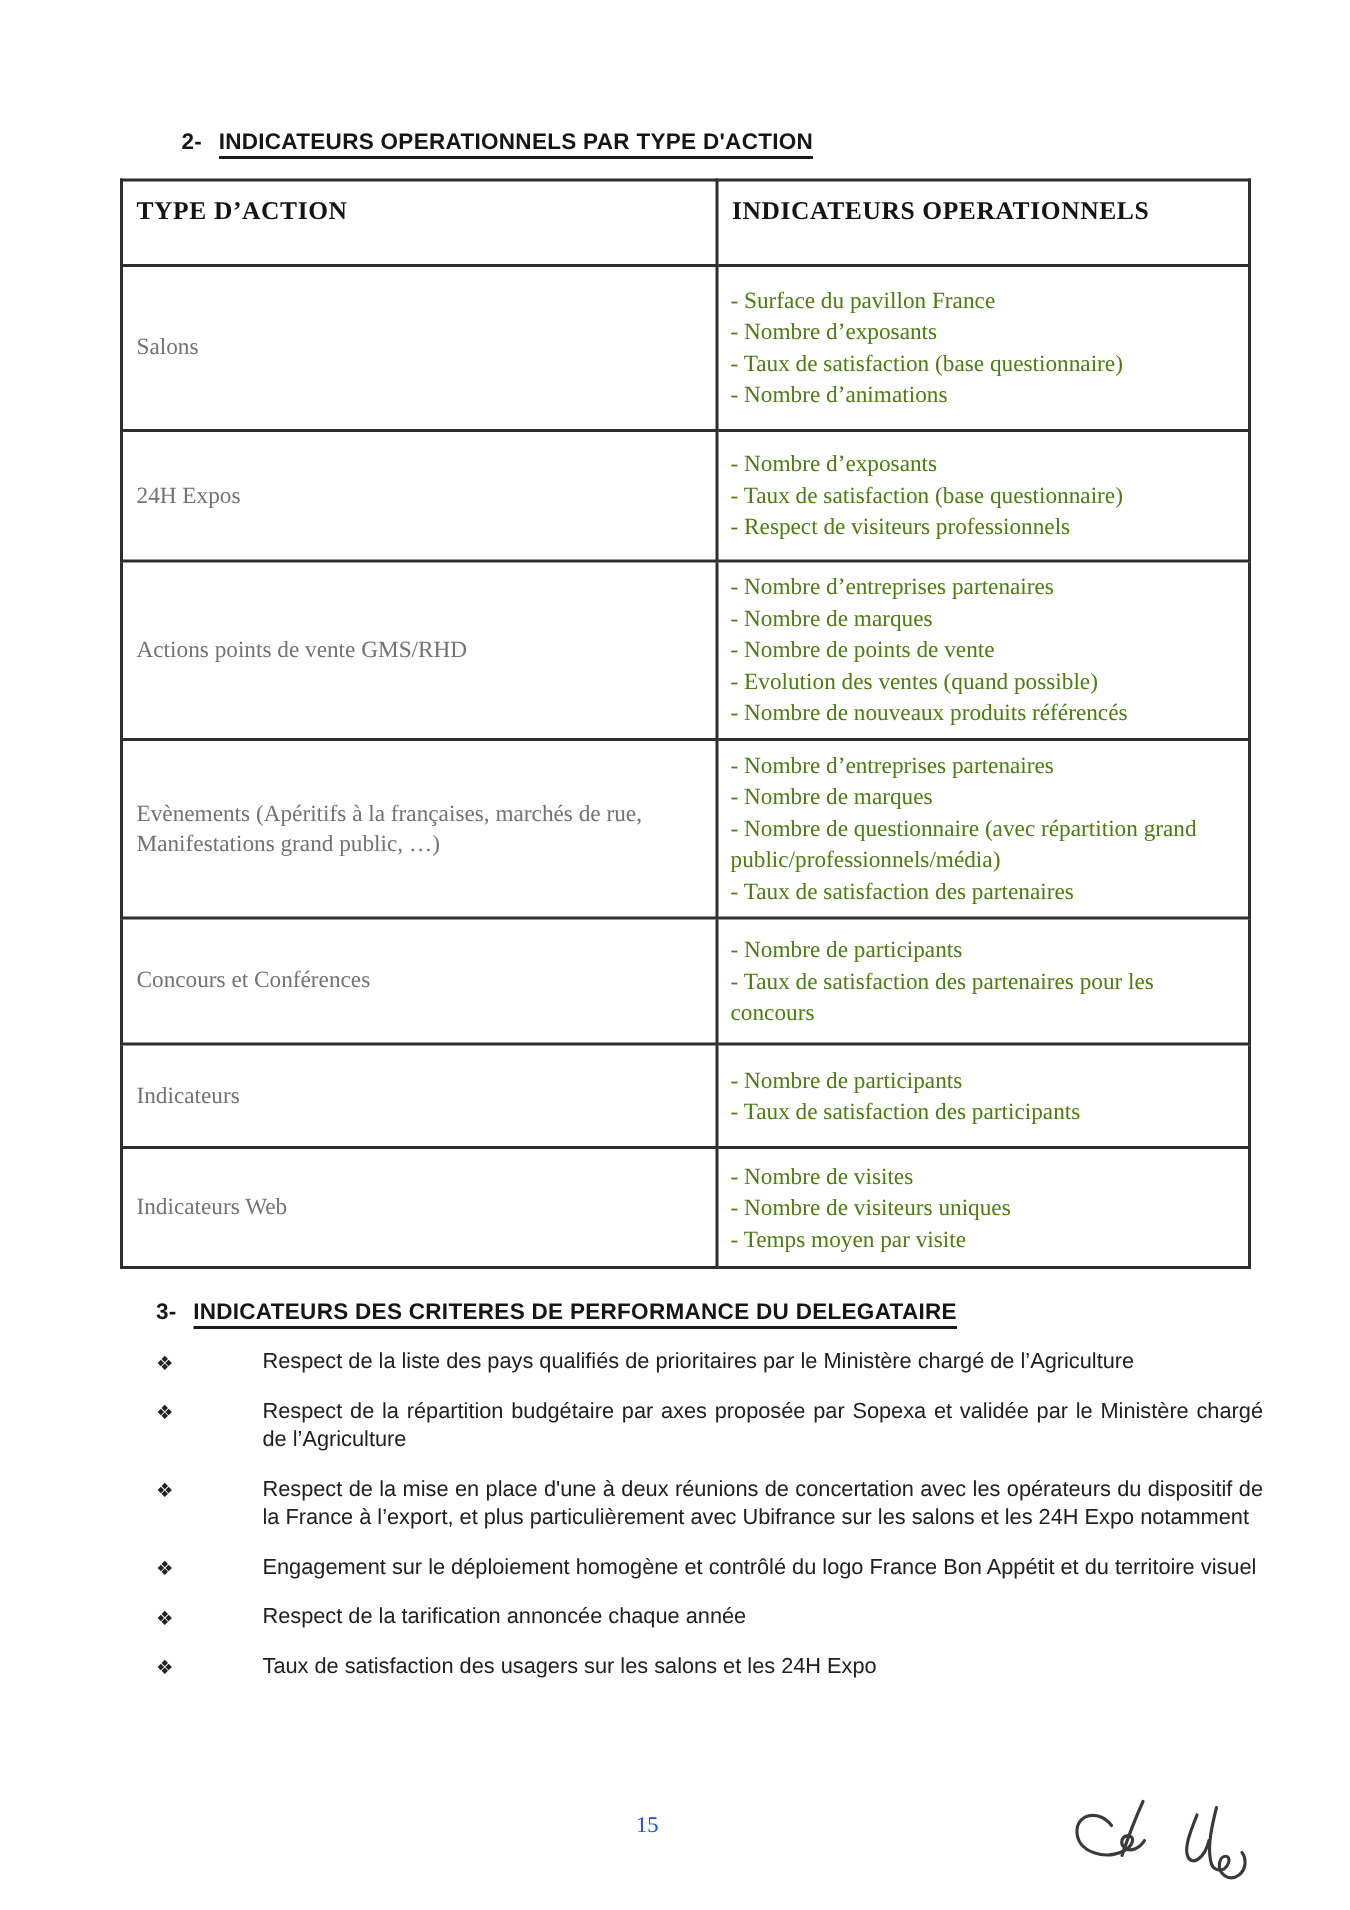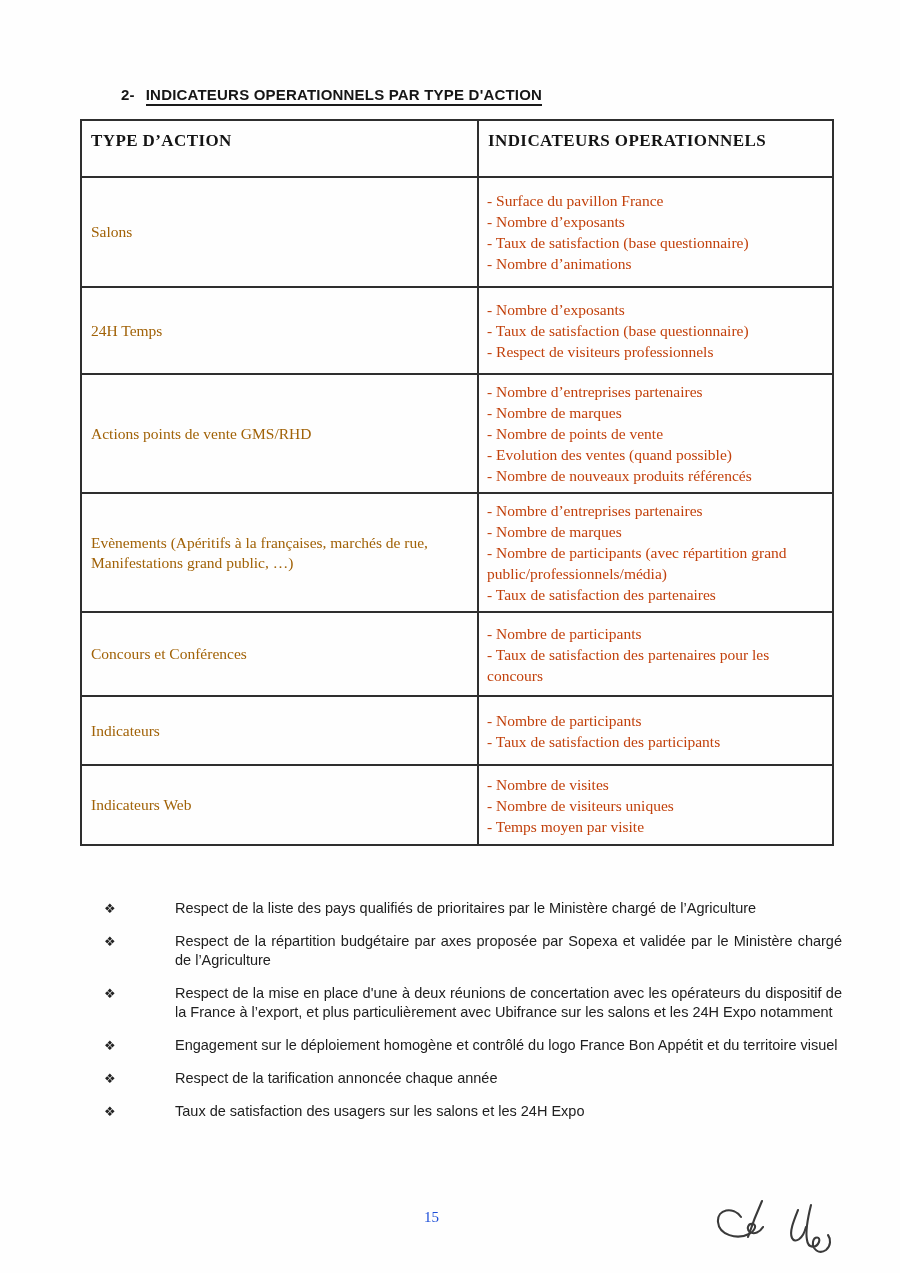--- a/index.html
+++ b/index.html
@@ -71,27 +71,27 @@
   #table-body tr:nth-child(3) { height: 113px; }
   #table-body tr:nth-child(4) { height: 118px; }
   #table-body tr:nth-child(5) { height: 84px;  }
   #table-body tr:nth-child(6) { height: 69px;  }
   #table-body tr:nth-child(7) { height: 80px;  }
 
   td.type-cell {
     font-size: 15.5px;
     padding: 4px 14px 4px 9px;
     line-height: 20px;
-    color: #a16207;
+    color: #737373;
     border-radius: 15px;
   }
   td.ind-cell {
     font-size: 15.5px;
     padding: 6px 6px 6px 8px;
-    color: #c2410c;
+    color: #4d7c0f;
   }
   .ind-line { line-height: 21px; }
 
   
   .bullets {
     position: absolute;
     left: 104px;
     top: 899px;
     width: 738px;
     font-family: "Liberation Sans", sans-serif;
@@ -156,21 +156,21 @@
         <tr>
           <td class="type-cell">Salons</td>
           <td class="ind-cell">
             <div class="ind-line">- Surface du pavillon France</div>
             <div class="ind-line">- Nombre d’exposants</div>
             <div class="ind-line">- Taux de satisfaction (base questionnaire)</div>
             <div class="ind-line">- Nombre d’animations</div>
           </td>
         </tr>
         <tr>
-          <td class="type-cell">24H Temps</td>
+          <td class="type-cell">24H Expos</td>
           <td class="ind-cell">
             <div class="ind-line">- Nombre d’exposants</div>
             <div class="ind-line">- Taux de satisfaction (base questionnaire)</div>
             <div class="ind-line">- Respect de visiteurs professionnels</div>
           </td>
         </tr>
         <tr>
           <td class="type-cell">Actions points de vente GMS/RHD</td>
           <td class="ind-cell">
             <div class="ind-line">- Nombre d’entreprises partenaires</div>
@@ -178,21 +178,21 @@
             <div class="ind-line">- Nombre de points de vente</div>
             <div class="ind-line">- Evolution des ventes (quand possible)</div>
             <div class="ind-line">- Nombre de nouveaux produits référencés</div>
           </td>
         </tr>
         <tr>
           <td class="type-cell">Evènements (Apéritifs à la françaises, marchés de rue, Manifestations grand public, …)</td>
           <td class="ind-cell">
             <div class="ind-line">- Nombre d’entreprises partenaires</div>
             <div class="ind-line">- Nombre de marques</div>
-            <div class="ind-line">- Nombre de participants (avec répartition grand public/professionnels/média)</div>
+            <div class="ind-line">- Nombre de questionnaire (avec répartition grand public/professionnels/média)</div>
             <div class="ind-line">- Taux de satisfaction des partenaires</div>
           </td>
         </tr>
         <tr>
           <td class="type-cell">Concours et Conférences</td>
           <td class="ind-cell">
             <div class="ind-line">- Nombre de participants</div>
             <div class="ind-line">- Taux de satisfaction des partenaires pour les concours</div>
           </td>
         </tr>
@@ -207,20 +207,23 @@
           <td class="type-cell">Indicateurs Web</td>
           <td class="ind-cell">
             <div class="ind-line">- Nombre de visites</div>
             <div class="ind-line">- Nombre de visiteurs uniques</div>
             <div class="ind-line">- Temps moyen par visite</div>
           </td>
         </tr>
       </tbody>
   </table>
 
+  <div class="sec-heading" id="heading3">
+    <span class="hnum">3-</span><span class="htitle">INDICATEURS DES CRITERES DE PERFORMANCE DU DELEGATAIRE</span>
+  </div>
 
   <div class="bullets" id="bullets">
       <div class="bullet">
         <span class="glyph">❖</span>
         <span class="btext">Respect de la liste des pays qualifiés de prioritaires par le Ministère chargé de l’Agriculture</span>
       </div>
       <div class="bullet">
         <span class="glyph">❖</span>
         <span class="btext">Respect de la répartition budgétaire par axes proposée par Sopexa et validée par le Ministère chargé de l’Agriculture</span>
       </div>

